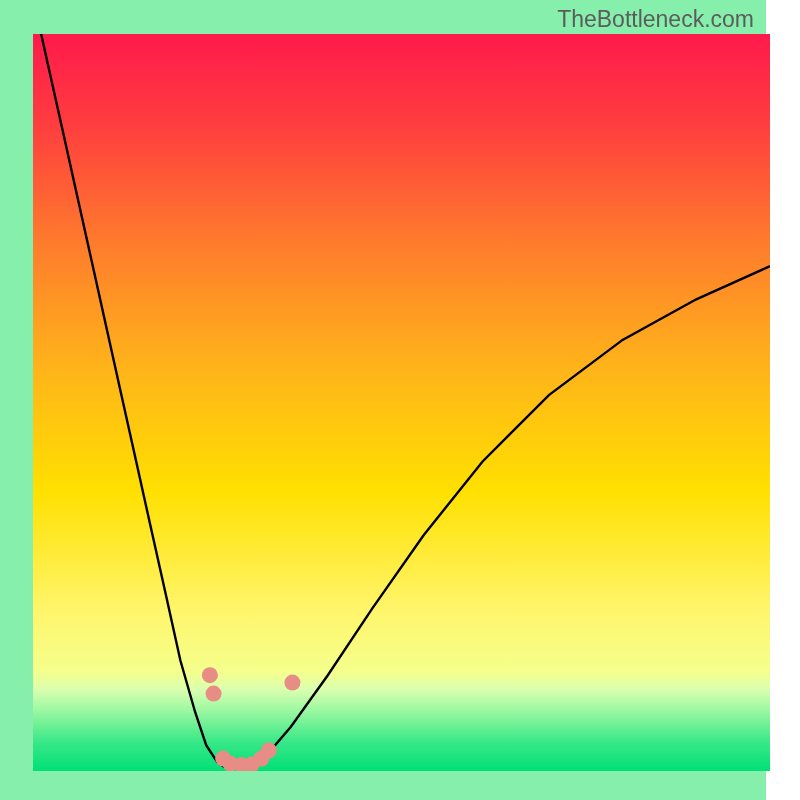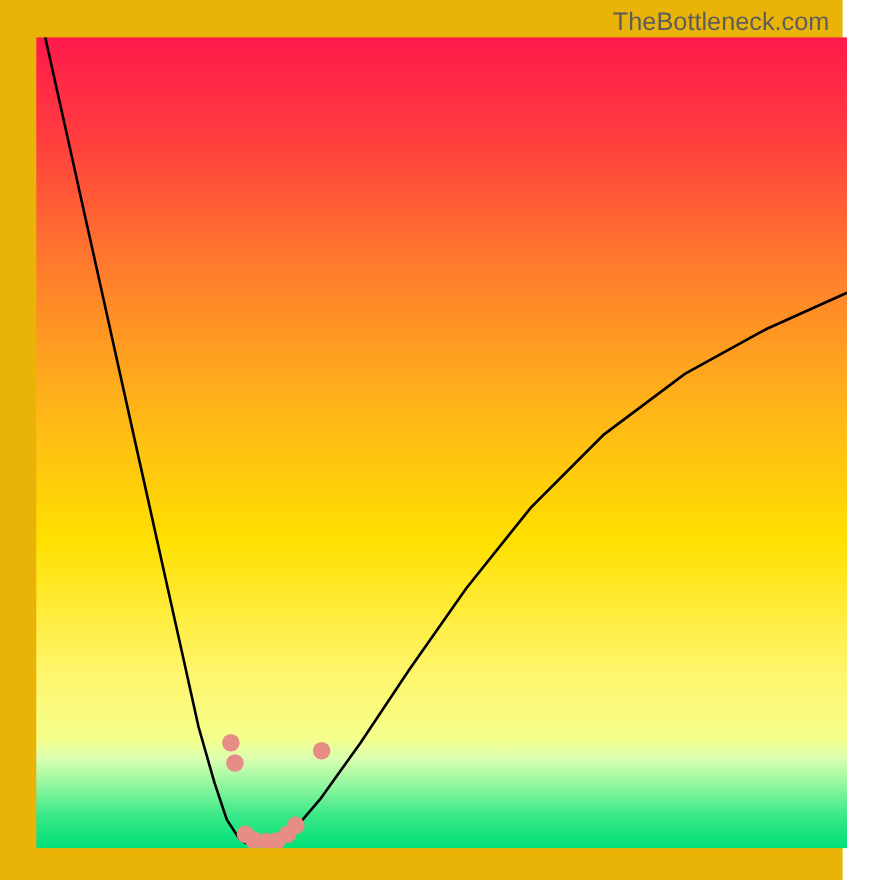--- a/index.html
+++ b/index.html
@@ -1,16 +1,16 @@
 <!DOCTYPE html>
 <html><head>
 <meta charset="utf-8">
 <style>
 html,body{margin:0;padding:0}
-.wrap{width:766px;height:800px;background:#eab308;position:relative}
+.wrap{width:766px;height:800px;background:#86efac;position:relative}
 .attr{position:absolute;top:6px;right:12px;color:#5c5c5c;font:23px Arial,Helvetica,sans-serif}
 svg{display:block}
 </style>
 </head>
 <body>
 
 <div class="wrap">
   <div class="attr">TheBottleneck.com</div>
   <svg id="sv" width="800" height="800">
       <defs>

